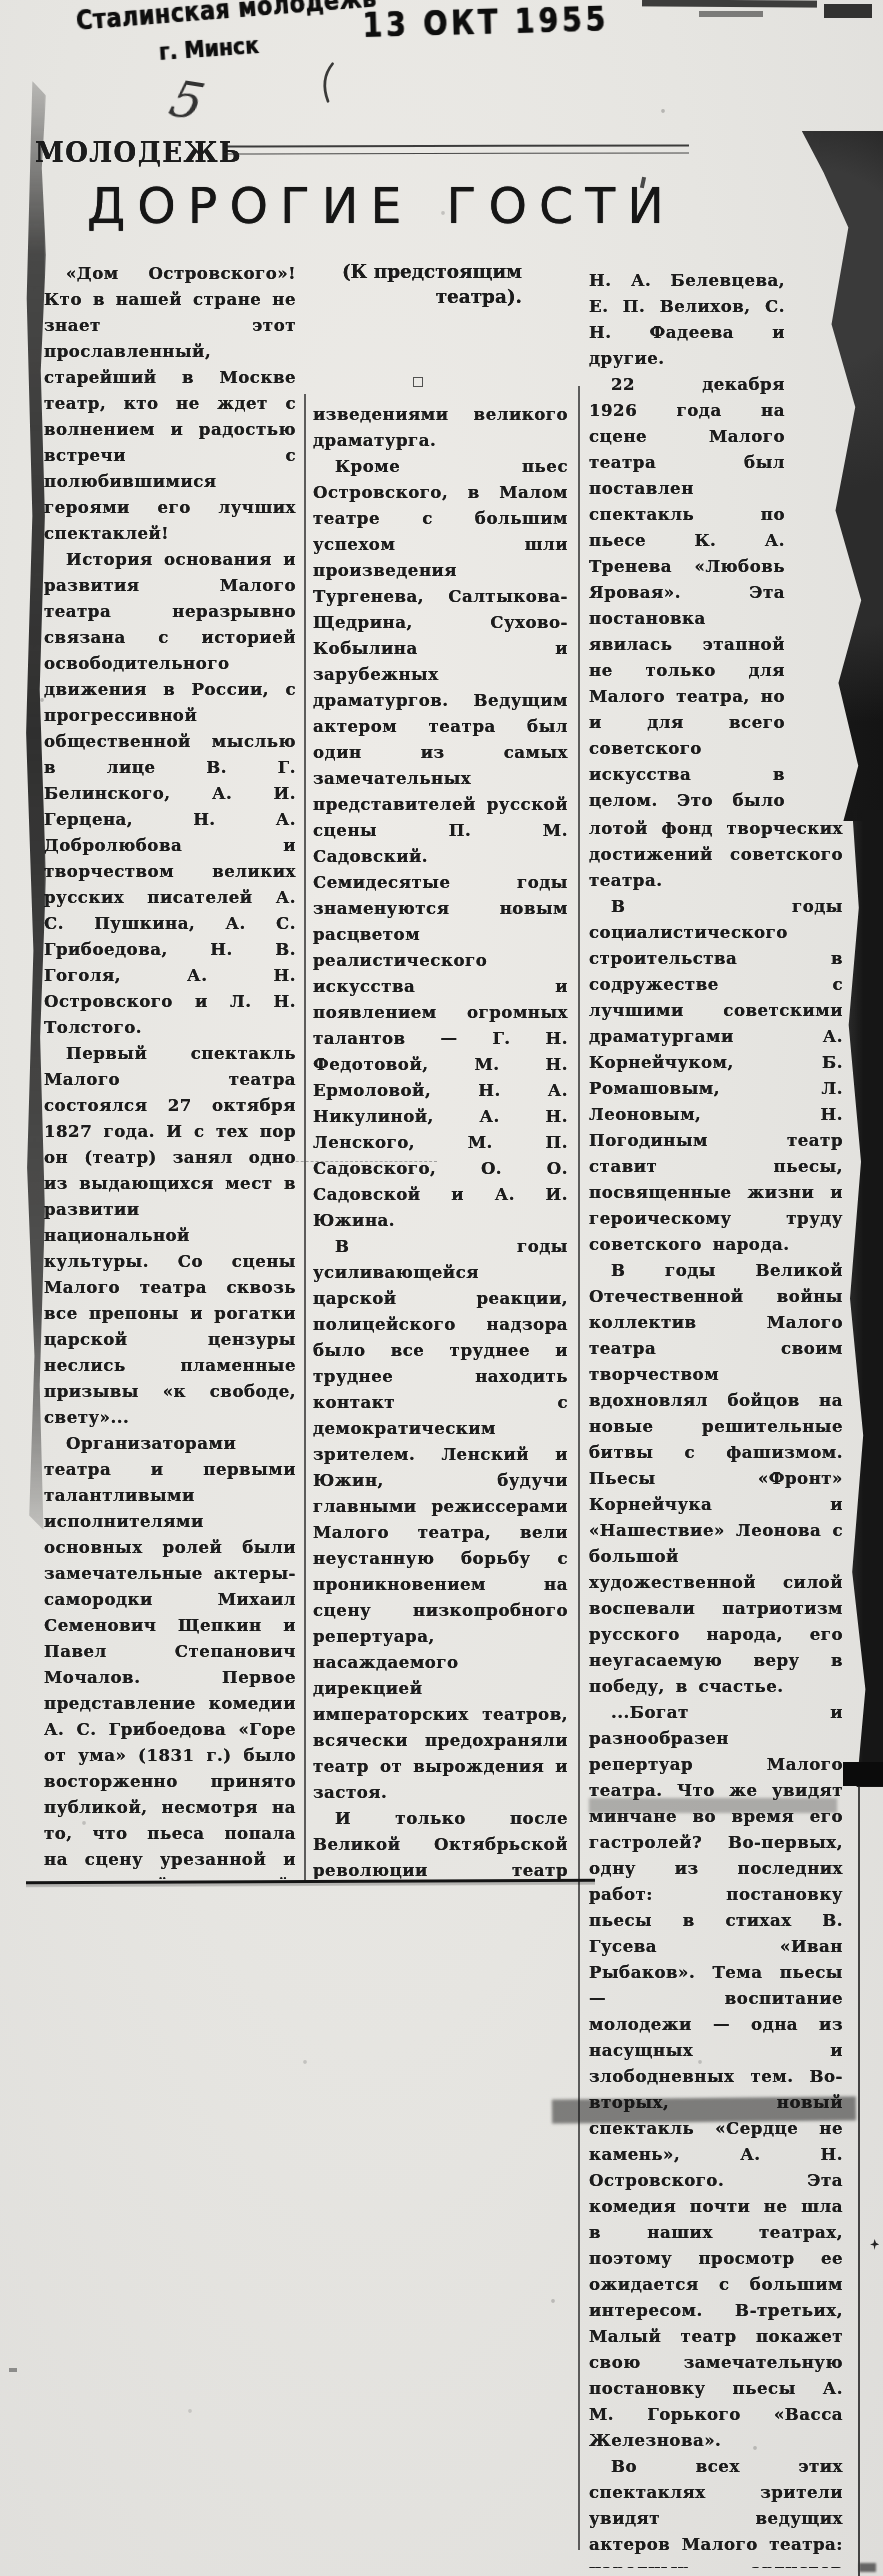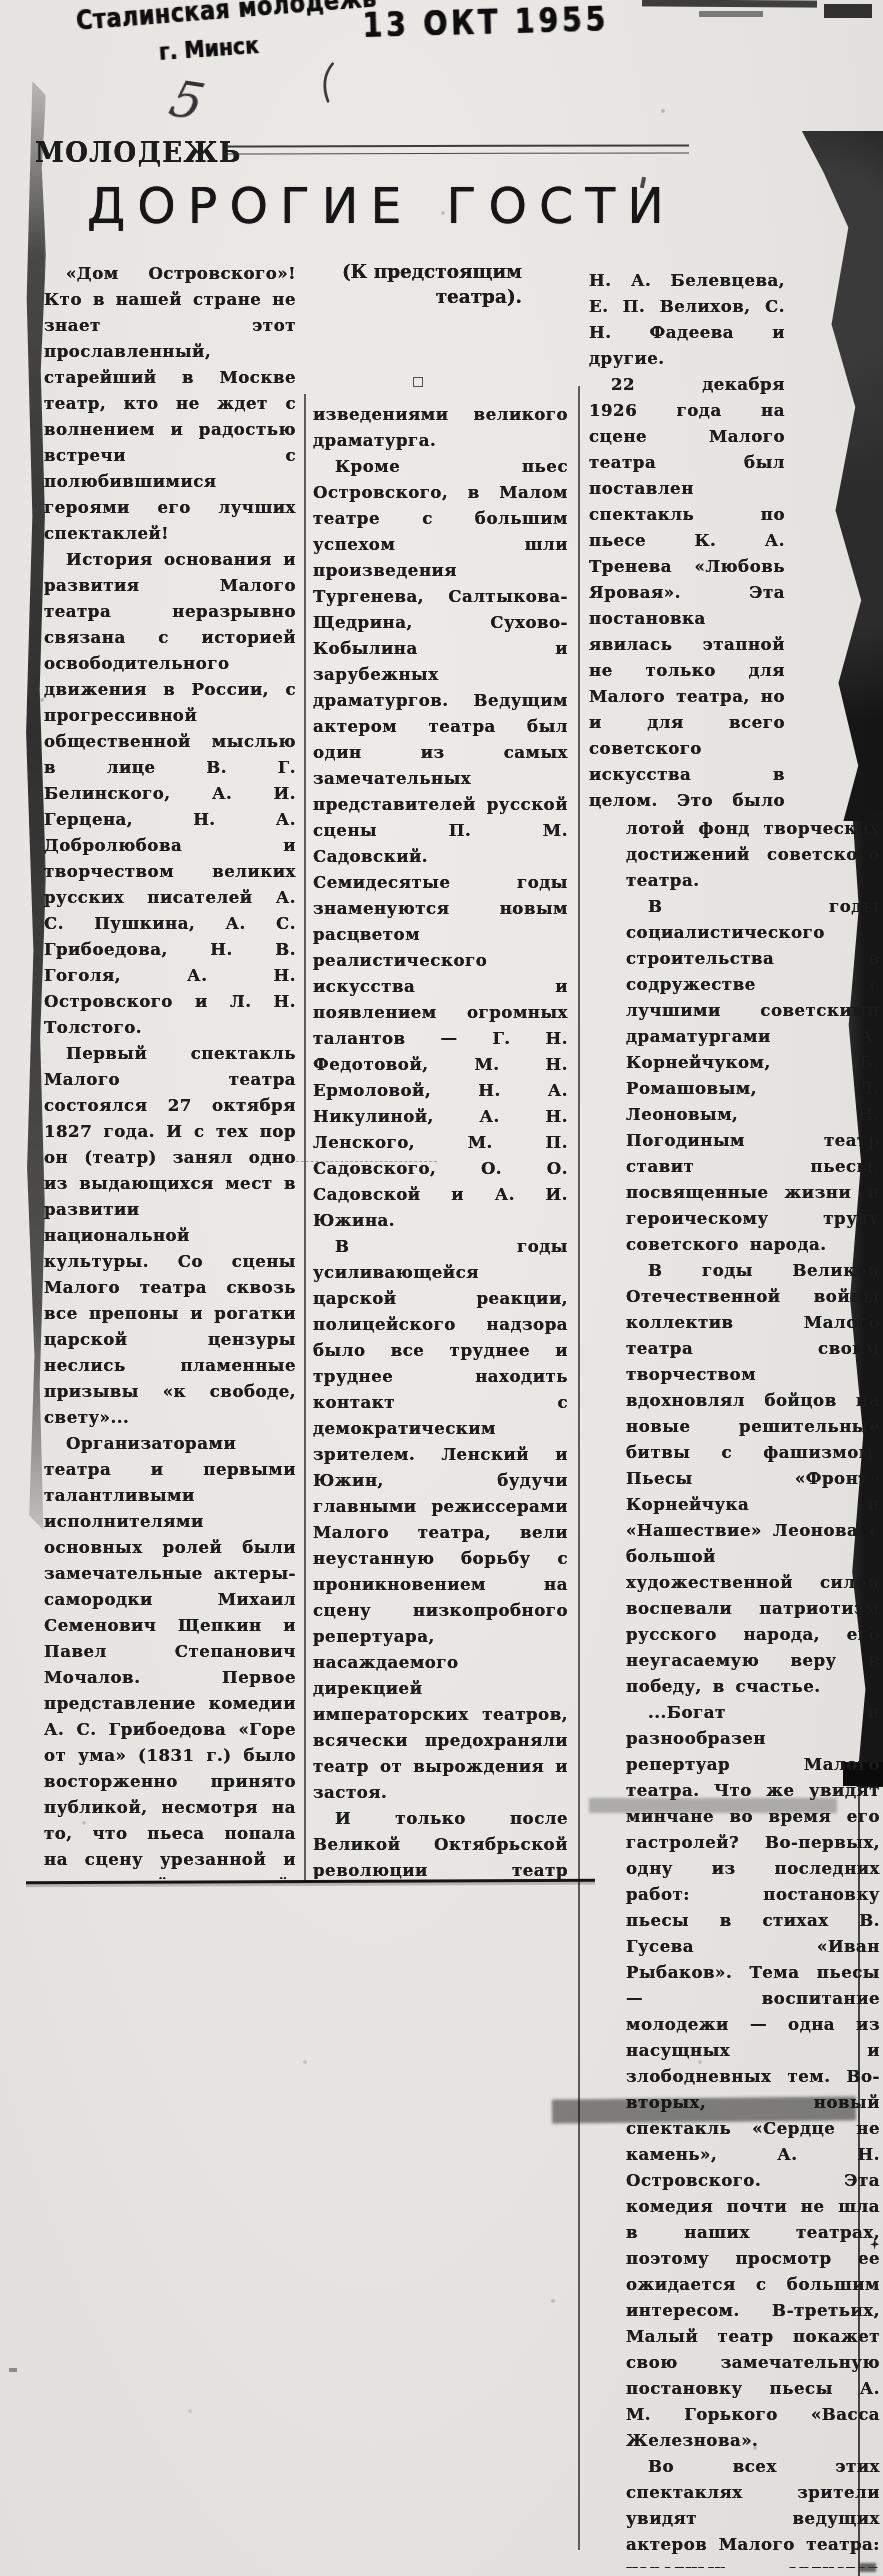--- a/index.html
+++ b/index.html
@@ -37,21 +37,21 @@
   #section-break-square{left:413px;top:377px;width:8.3px;height:8.3px;border:1.8px solid #2a2a2a;opacity:.8;}
   
   .colbody{font-size:16.6px;font-weight:bold;line-height:26px;letter-spacing:0.5px;
     word-spacing:4.6px;text-align:justify;text-shadow:0 0 0.6px rgba(10,10,10,.85);
     overflow:hidden;filter:blur(0.1px);}
   .colbody p{margin:0;}
   .colbody p.ind{text-indent:22px;}
   #col1{left:44px;top:260px;width:252px;height:1619px;}
   #col2{left:313px;top:401px;width:255px;height:1478px;}
   #col3top{left:589px;top:267px;width:196px;height:548px;}
-  #col3bot{left:589px;top:815px;width:254px;height:1753px;margin-left:37px;}
+  #col3bot{left:589px;top:815px;width:254px;height:1753px;}
   
   .vline{width:1.8px;background:#2e2e2e;opacity:.75;filter:blur(0.3px);}
   #divider-1{left:304px;top:394px;height:1489px;}
   #divider-2{left:578px;top:386px;height:2164px;}
   #bottom-rule{left:26px;top:1880px;width:569px;height:3.2px;background:#141414;
     transform:rotate(-.25deg);box-shadow:0 2.8px 0 rgba(0,0,0,.22);filter:blur(0.3px);}
   #crease{left:276px;top:1161px;width:161px;border-top:1.8px dashed rgba(70,70,70,.45);}
   
   #tear-left{left:25px;top:81px;width:21px;height:1449px;filter:blur(1.1px);opacity:.88;
     background:linear-gradient(to bottom, rgba(25,25,25,.25), rgba(18,18,18,.85) 12%, #161616 45%, rgba(20,20,20,.8) 85%, rgba(30,30,30,.2));

